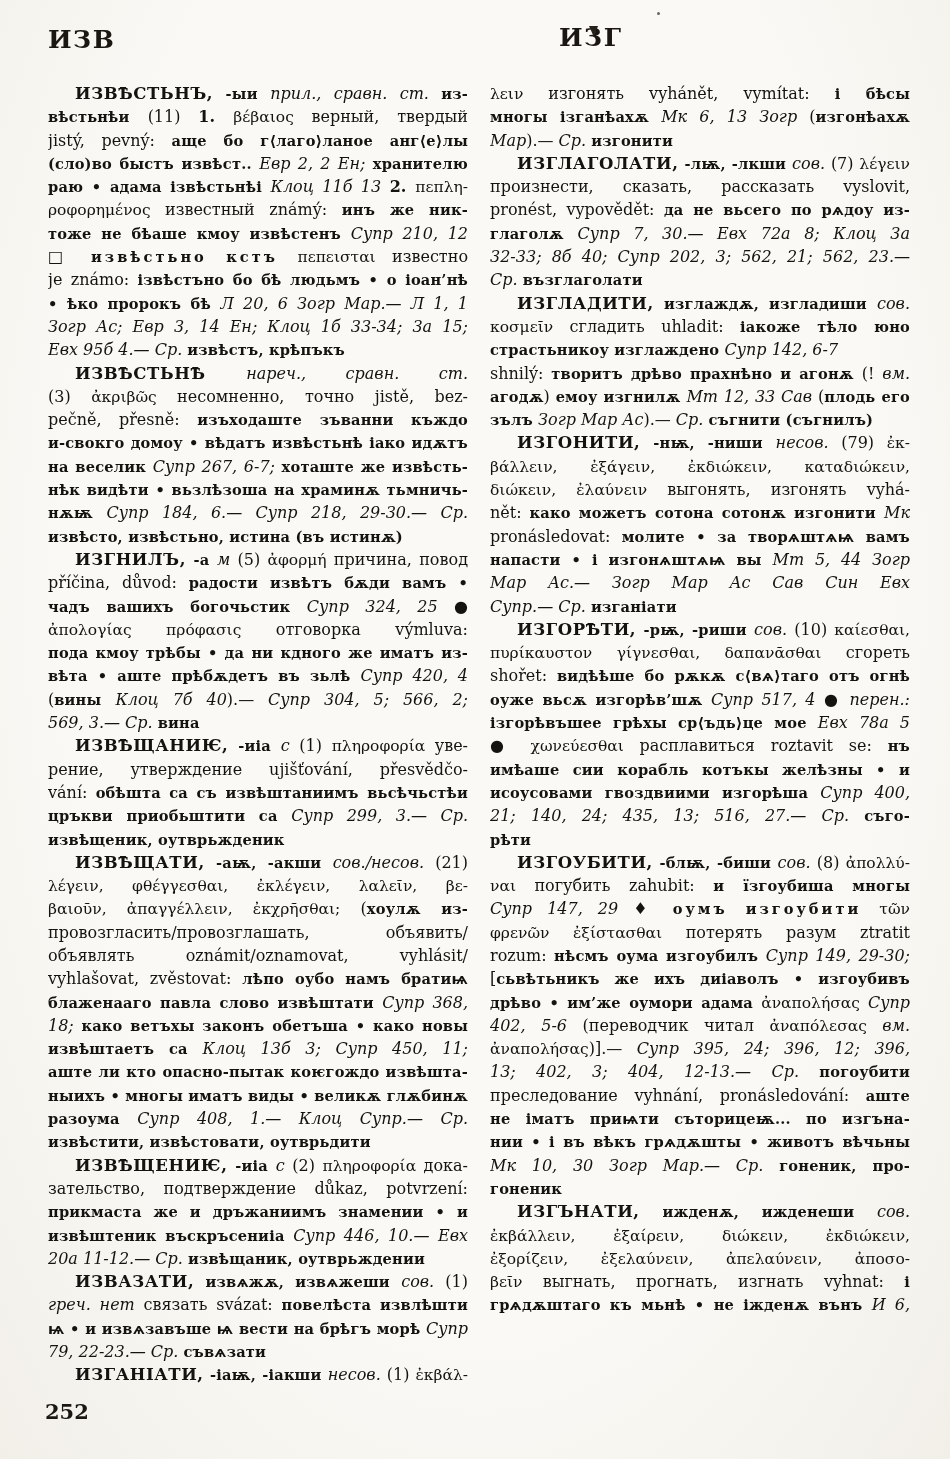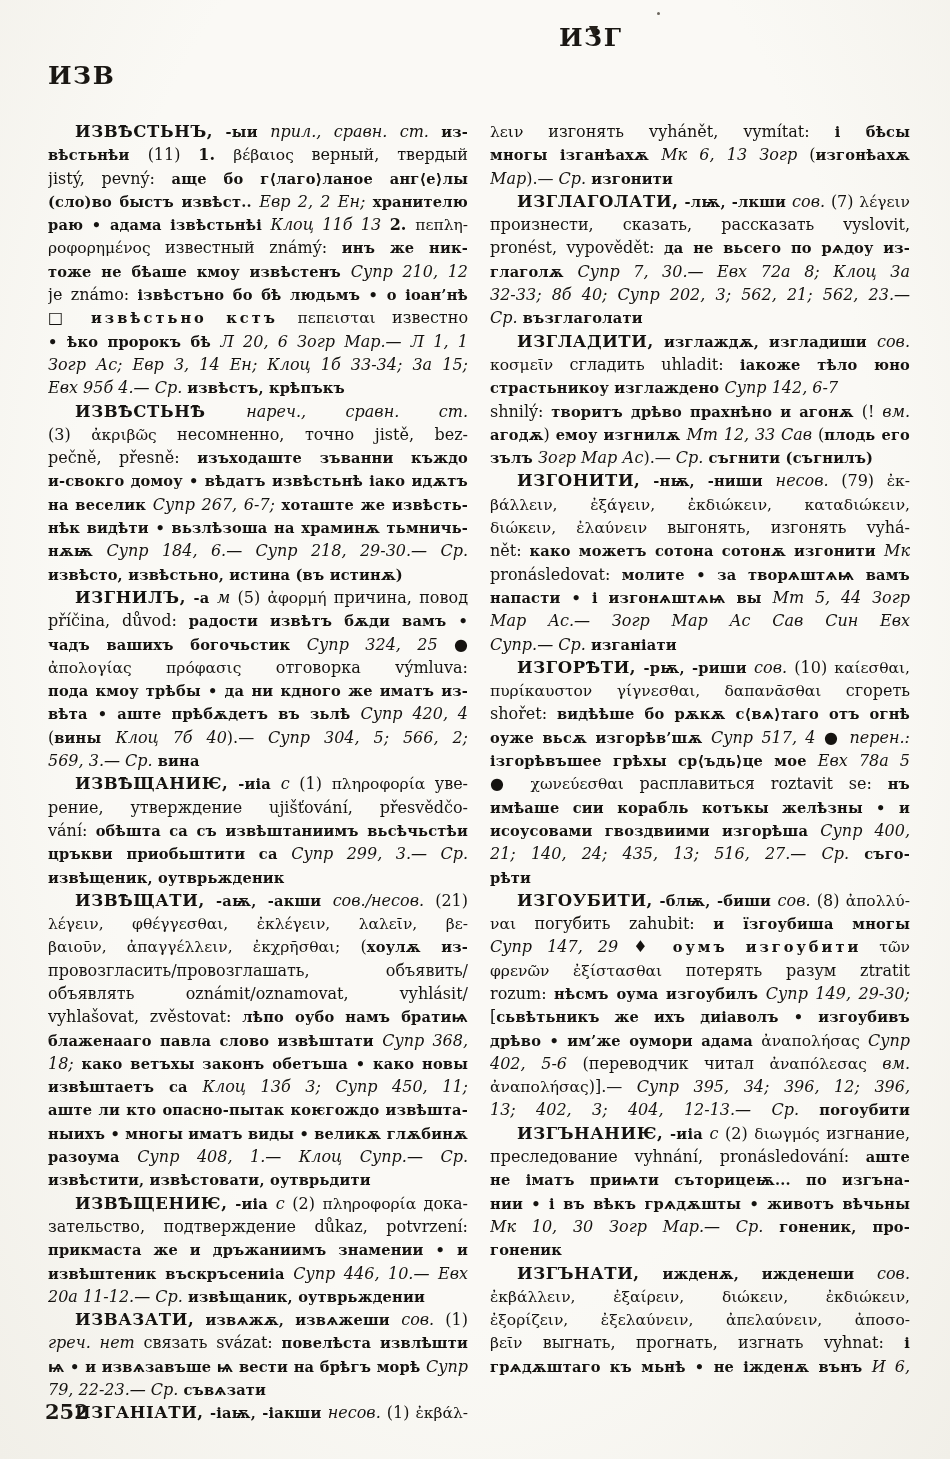--- a/index.html
+++ b/index.html
@@ -11,31 +11,31 @@
     background-image:radial-gradient(ellipse at 50% 40%, #faf9f5 60%, #f1efe8 100%);
     overflow:hidden;
     font-family:"DejaVu Serif","DejaVu Sans",serif;
     color:#151310;
   }
   .running-head{
     position:absolute;
     font-weight:700;font-size:25px;letter-spacing:1.5px;
     color:#1a1713;
   }
-  .running-head.left{left:48px;top:25px;margin-top:36px;}
+  .running-head.left{left:48px;top:25px;}
   .running-head.right{left:559px;top:23px;}
   .page-number{
     position:absolute;left:45px;top:1399px;
     font-weight:700;font-size:21px;color:#1a1713;
   }
   .columns{
     position:absolute;left:48px;top:82px;
     display:flex;gap:22px;
   }
-  .col{width:420px;margin-top:38px;}
+  .col{width:420px;}
   .line{
     height:23.3px;
     line-height:23.3px;
     overflow:hidden;
     font-size:16px;
     text-align:left;
     white-space:normal;
   }
   .line.j{text-align:justify;}
   .line.j::after{content:"";display:inline-block;width:100%;height:0;}
@@ -61,22 +61,22 @@
   <div class="ink-speck s2"></div>
   <div class="columns">
     <div class="col" id="col-left">
         <div class="line ind j"><span class="seg-h">ИЗВѢСТЬНЪ,</span><span class="seg-s"> -ыи </span><span class="seg-i">прил., сравн. ст. </span><span class="seg-s">из-</span></div>
         <div class="line j"><span class="seg-s">вѣстьнѣи </span><span class="seg-n">(11) </span><span class="seg-b">1. </span><span class="seg-g">βέβαιος </span><span class="seg-n">верный, твердый</span></div>
         <div class="line j"><span class="seg-n">jistý, pevný: </span><span class="seg-s">аще бо г⟨лаго⟩ланое анг⟨е⟩лы</span></div>
         <div class="line j"><span class="seg-s">(сло)во быстъ извѣст.. </span><span class="seg-i">Евр 2, 2 Ен; </span><span class="seg-s">хранителю</span></div>
         <div class="line j"><span class="seg-s">раю • адама ізвѣстьнѣі </span><span class="seg-i">Клоц 11б 13 </span><span class="seg-b">2. </span><span class="seg-g">πεπλη-</span></div>
         <div class="line j"><span class="seg-g">ροφορημένος </span><span class="seg-n">известный známý: </span><span class="seg-s">инъ же ник-</span></div>
         <div class="line j"><span class="seg-s">тоже не бѣаше кмоу извѣстенъ </span><span class="seg-i">Супр 210, 12</span></div>
+        <div class="line j"><span class="seg-n">□ </span><span class="seg-x">извѣстьно кстъ </span><span class="seg-g">πεπεισται </span><span class="seg-n">известно</span></div>
         <div class="line j"><span class="seg-n">je známo: </span><span class="seg-s">ізвѣстъно бо бѣ людьмъ • о іоан’нѣ</span></div>
-        <div class="line j"><span class="seg-n">□ </span><span class="seg-x">извѣстьно кстъ </span><span class="seg-g">πεπεισται </span><span class="seg-n">известно</span></div>
         <div class="line j"><span class="seg-s">• ѣко пророкъ бѣ </span><span class="seg-i">Л 20, 6 Зогр Мар.— Л 1, 1</span></div>
         <div class="line j"><span class="seg-i">Зогр Ас; Евр 3, 14 Ен; Клоц 1б 33-34; 3а 15;</span></div>
         <div class="line"><span class="seg-i">Евх 95б 4.— Ср. </span><span class="seg-s">извѣстъ, крѣпъкъ</span></div>
         <div class="line ind j"><span class="seg-h">ИЗВѢСТЬНѢ </span><span class="seg-i">нареч., сравн. ст. </span></div>
         <div class="line j"><span class="seg-n">(3) </span><span class="seg-g">ἀκριβῶς </span><span class="seg-n">несомненно, точно jistě, bez-</span></div>
         <div class="line j"><span class="seg-n">pečně, přesně: </span><span class="seg-s">изъходаште зъванни къждо</span></div>
         <div class="line j"><span class="seg-s">и-свокго домоу • вѣдатъ извѣстьнѣ іако идѫтъ</span></div>
         <div class="line j"><span class="seg-s">на веселик </span><span class="seg-i">Супр 267, 6-7; </span><span class="seg-s">хоташте же извѣсть-</span></div>
         <div class="line j"><span class="seg-s">нѣк видѣти • вьзлѣзоша на храминѫ тьмничь-</span></div>
         <div class="line j"><span class="seg-s">нѫѭ </span><span class="seg-i">Супр 184, 6.— Супр 218, 29-30.— Ср.</span></div>
@@ -153,23 +153,22 @@
         <div class="line j"><span class="seg-i">21; 140, 24; 435, 13; 516, 27.— Ср. </span><span class="seg-s">съго-</span></div>
         <div class="line"><span class="seg-s">рѣти</span></div>
         <div class="line ind j"><span class="seg-h">ИЗГОУБИТИ,</span><span class="seg-s"> -блѭ, -биши </span><span class="seg-i">сов. </span><span class="seg-n">(8) </span><span class="seg-g">ἀπολλύ-</span></div>
         <div class="line j"><span class="seg-g">ναι </span><span class="seg-n">погубить zahubit: </span><span class="seg-s">и їзгоубиша многы</span></div>
         <div class="line j"><span class="seg-i">Супр 147, 29 </span><span class="seg-n">♦ </span><span class="seg-x">оумъ изгоубити </span><span class="seg-g">τῶν</span></div>
         <div class="line j"><span class="seg-g">φρενῶν ἐξίστασθαι </span><span class="seg-n">потерять разум ztratit</span></div>
         <div class="line j"><span class="seg-n">rozum: </span><span class="seg-s">нѣсмъ оума изгоубилъ </span><span class="seg-i">Супр 149, 29-30;</span></div>
         <div class="line j"><span class="seg-n">[</span><span class="seg-s">сьвѣтьникъ же ихъ диіаволъ • изгоубивъ прьвок</span></div>
         <div class="line j"><span class="seg-s">дрѣво • им’же оумори адама </span><span class="seg-g">ἀναπολήσας </span><span class="seg-i">Супр</span></div>
         <div class="line j"><span class="seg-i">402, 5-6 </span><span class="seg-n">(переводчик читал </span><span class="seg-g">ἀναπόλεσας </span><span class="seg-i">вм.</span></div>
-        <div class="line j"><span class="seg-g">ἀναπολήσας</span><span class="seg-n">)].— </span><span class="seg-i">Супр 395, 34; 396, 12; 396,</span></div>
+        <div class="line j"><span class="seg-g">ἀναπολήσας</span><span class="seg-n">)].— </span><span class="seg-i">Супр 395, 24; 396, 12; 396,</span></div>
         <div class="line j"><span class="seg-i">13; 402, 3; 404, 12-13.— Ср. </span><span class="seg-s">погоубити</span></div>
-        <div class="line ind j"><span class="seg-h">ИЗГЪНАНИѤ,</span><span class="seg-s"> -иіа </span><span class="seg-i">с </span><span class="seg-n">(2) </span><span class="seg-g">διωγμός </span><span class="seg-n">изгнание,</span></div>
         <div class="line j"><span class="seg-n">преследование vyhnání, pronásledování: </span><span class="seg-s">аште</span></div>
         <div class="line j"><span class="seg-s">не іматъ приѩти съторицеѭ... по изгъна-</span></div>
         <div class="line j"><span class="seg-s">нии • і въ вѣкъ грѧдѫшты • животъ вѣчьны</span></div>
         <div class="line j"><span class="seg-i">Мк 10, 30 Зогр Мар.— Ср. </span><span class="seg-s">гоненик, про-</span></div>
         <div class="line"><span class="seg-s">гоненик</span></div>
         <div class="line ind j"><span class="seg-h">ИЗГЪНАТИ,</span><span class="seg-s"> ижденѫ, ижденеши </span><span class="seg-i">сов. </span></div>
         <div class="line j"><span class="seg-g">ἐκβάλλειν, ἐξαίρειν, διώκειν, ἐκδιώκειν,</span></div>
         <div class="line j"><span class="seg-g">ἐξορίζειν, ἐξελαύνειν, ἀπελαύνειν, ἀποσο-</span></div>
         <div class="line j"><span class="seg-g">βεῖν </span><span class="seg-n">выгнать, прогнать, изгнать vyhnat: </span><span class="seg-s">і</span></div>
         <div class="line j"><span class="seg-s">грѧдѫштаго къ мьнѣ • не іжденѫ вънъ </span><span class="seg-i">И 6,</span></div>

